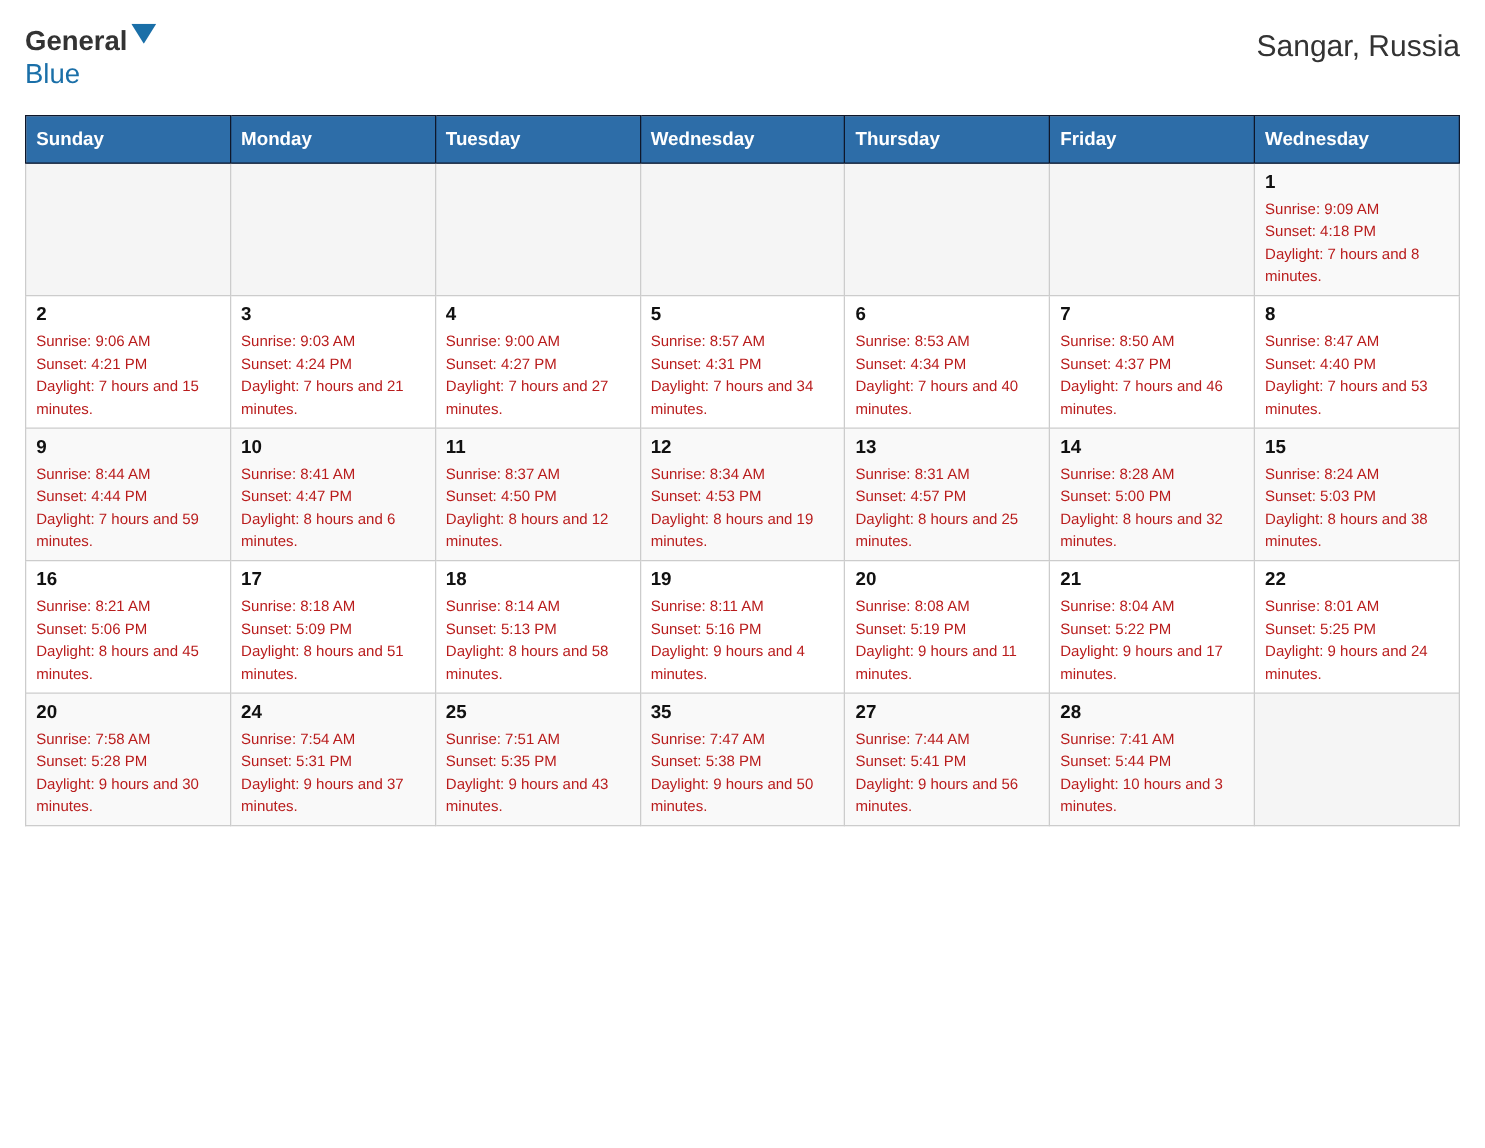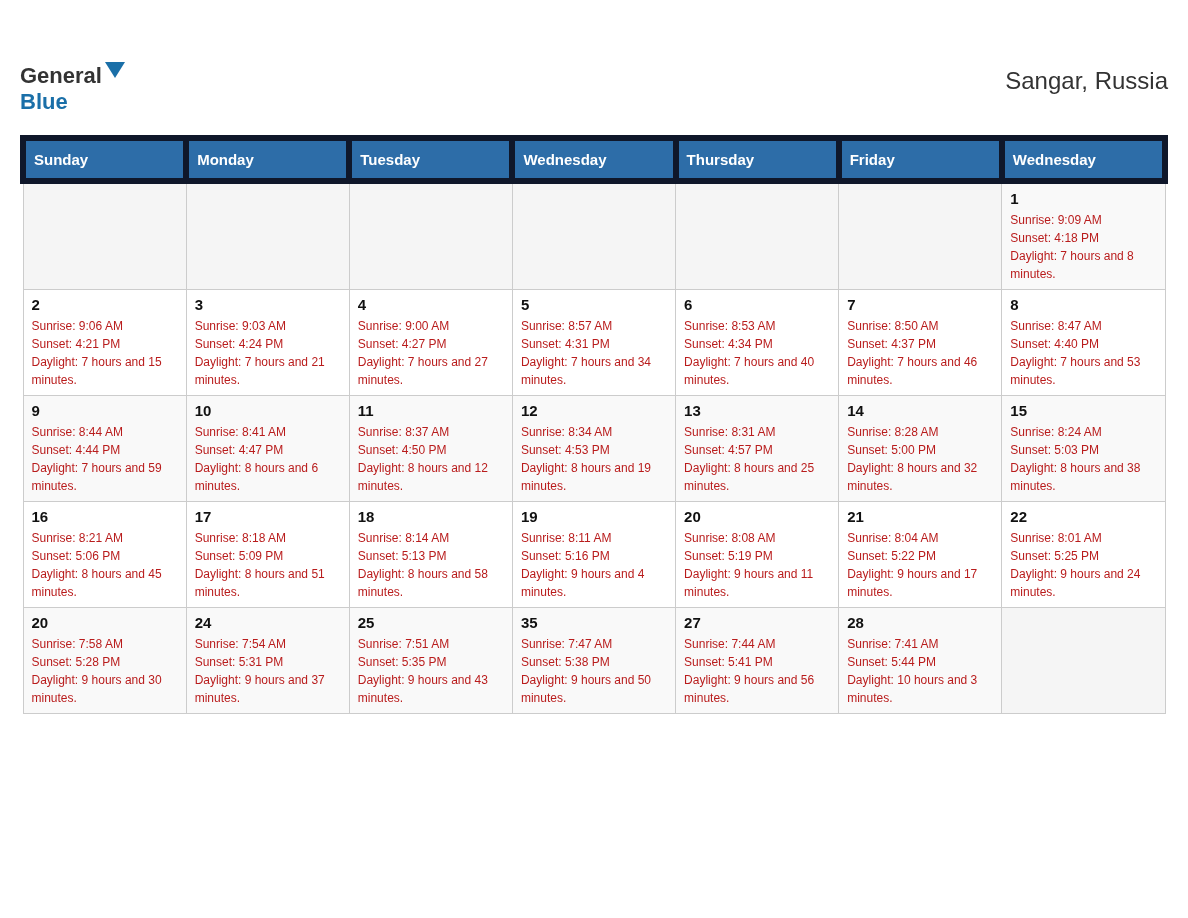--- a/index.html
+++ b/index.html
@@ -9,30 +9,29 @@
       color: #333;
       padding: 20px;
       width: 1188px;
       min-height: 918px;
     }
     .header {
       display: flex;
       justify-content: space-between;
       align-items: flex-start;
       margin-bottom: 20px;
-      margin-top: 43px;
     }
     .logo-text-general {
       font-size: 22px;
       font-weight: bold;
       color: #333;
     }
     .logo-text-blue {
       font-size: 22px;
-      font-weight: bold;
+      font-weight: normal;
       color: #1a6fa8;
     }
     .title-area {
       text-align: right;
     }
     .title-area h1 {
       font-size: 42px;
       font-weight: normal;
       color: #111;
       line-height: 1.1;
@@ -47,21 +46,21 @@
       width: 100%;
       border-collapse: collapse;
     }
     .calendar thead tr th {
       background-color: #2d6da8;
       color: #fff;
       font-size: 15px;
       font-weight: bold;
       padding: 10px 8px;
       text-align: left;
-      border: 6px solid #0f172a;
+      border: 1px solid #0f172a;
     }
     .calendar tbody tr td {
       border: 1px solid #ccc;
       vertical-align: top;
       padding: 6px 8px;
       width: 14.28%;
       min-height: 110px;
       font-size: 12.5px;
       color: #333;
       background: #fff;

